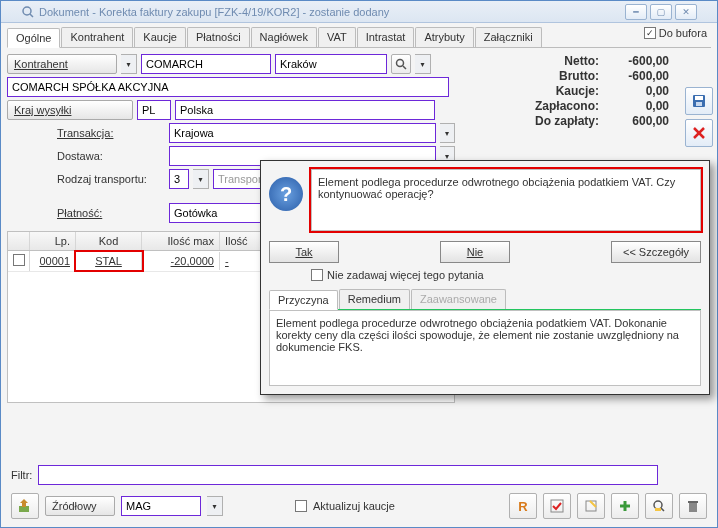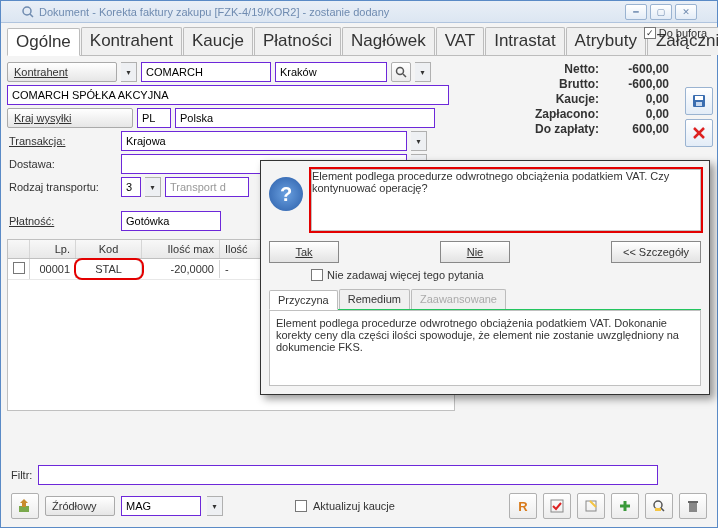--- a/index.html
+++ b/index.html
@@ -5,55 +5,55 @@
   * { box-sizing: border-box; }
   body { margin:0; font-family: Tahoma, Arial, sans-serif; font-size:11px; color:#333; background:#fff; width:718px; height:528px; overflow:hidden; position:relative; }
   .window { width:718px; height:528px; border:1px solid #5a8ac6; background:#f4f4f4; }
   .titlebar { height:22px; background:linear-gradient(#e9eff7,#dce6f2); display:flex; align-items:center; padding:0 20px; border-bottom:1px solid #b0c4de; }
   .titlebar .doc-icon { width:14px; height:14px; margin-right:4px; display:inline-flex; align-items:center; justify-content:center; }
   .titlebar .title { color:#6f8bb0; font-size:11px; flex:1; }
   .winbtns { display:flex; gap:3px; }
   .winbtn { width:22px; height:16px; border:1px solid #9ab3d1; background:linear-gradient(#fff,#e3ecf7); border-radius:2px; display:flex; align-items:center; justify-content:center; font-size:9px; color:#6f8bb0; }
   .content { padding:4px 6px; height:calc(100% - 22px); position:relative; }
   .tabrow { display:flex; border-bottom:1px solid #bcbcbc; margin-bottom:6px; }
-  .tab { padding:3px 8px; border:1px solid #bcbcbc; border-bottom:none; background:#f0f0f0; margin-right:1px; border-radius:2px 2px 0 0; font-size:17px; }
+  .tab { padding:3px 8px; border:1px solid #bcbcbc; border-bottom:none; background:#f0f0f0; margin-right:1px; border-radius:2px 2px 0 0; font-size:11px; }
   .tab.active { background:#fff; border-bottom:1px solid #fff; position:relative; top:1px; }
   .dobuf { position:absolute; right:10px; top:4px; display:flex; align-items:center; gap:3px; }
   .cb { width:12px; height:12px; border:1px solid #777; background:#fff; display:inline-flex; align-items:center; justify-content:center; font-size:9px; color:#333; }
   .form { display:flex; gap:10px; }
   .leftcol { width:448px; }
   .rightcol { width:204px; padding-left:10px; }
   .row { display:flex; align-items:center; margin-bottom:3px; gap:4px; }
   .lblbtn { display:inline-block; min-width:110px; height:20px; line-height:18px; padding:0 6px; border:1px solid #aaa; background:linear-gradient(#fff,#e6e6e6); border-radius:2px; font-size:11px; text-align:left; }
-  .lbltxt { display:inline-block; min-width:110px; font-size:11px; padding-left:2px; }
+  .lbltxt { display:inline-block; min-width:110px; font-size:11px; padding-left:2px;margin-left:48px; }
   .und { text-decoration:underline; }
   .inp { height:20px; border:1px solid #6d28d9; background:#fff; padding:0 4px; font-size:11px; }
   .dd { width:16px; height:20px; border:1px solid #b0b0b0; border-left:none; background:#eef0f3; display:inline-flex; align-items:center; justify-content:center; font-size:8px; }
   .totals { font-size:12px; }
   .totals .trow { display:flex; justify-content:flex-end; margin-bottom:1px; }
   .totals .label { font-weight:bold; }
   .totals .val { font-weight:bold; text-align:right; min-width:70px; }
   .sidebar { position:absolute; right:4px; top:64px; display:flex; flex-direction:column; gap:4px; }
   .sidebtn { width:28px; height:28px; border:1px solid #9ab3d1; background:linear-gradient(#fff,#e3ecf7); border-radius:2px; display:flex; align-items:center; justify-content:center; }
   .table { border:1px solid #c0c0c0; margin-top:8px; background:#fff; }
   .thead { display:flex; background:linear-gradient(#f8f8f8,#e8e8e8); border-bottom:1px solid #c0c0c0; }
   .th, .td { padding:3px 5px; font-size:11px; border-right:1px solid #d6d6d6; }
-  .trow2 { display:flex; border-bottom:1px solid #e8e8e8; align-items:center; }
+  .trow2 { display:flex; border-bottom:1px solid #e8e8e8; align-items:center;text-decoration:underline; }
   .w30{width:22px} .w50{width:46px;text-align:right} .w70{width:66px;text-align:center} .w80{width:78px;text-align:right} .w60{width:52px}
-  .redbox { outline:2px solid #e30000;border-radius:6px; }
+  .redbox { outline:2px solid #e30000; }
   .filtr { position:absolute; bottom:42px; left:10px; display:flex; align-items:center; gap:6px; }
   .botbar { position:absolute; bottom:8px; left:10px; right:10px; display:flex; align-items:center; gap:6px; }
   .iconbtn { width:28px; height:26px; border:1px solid #b0b0b0; background:linear-gradient(#fff,#ececec); border-radius:2px; display:flex; align-items:center; justify-content:center; }
   .spacer { flex:1; }
   .dlg { position:absolute; left:260px; top:160px; width:450px; background:#f4f4f4; border:1px solid #333; box-shadow:4px 4px 8px rgba(0,0,0,0.4); z-index:10; }
   .dlg .dtitle { height:22px; background:#fff; border-bottom:1px solid #c0c0c0; padding:3px 6px; font-size:11px; }
   .dlg .dbody { padding:8px; }
   .msgrow { display:flex; gap:8px; margin-bottom:10px; }
   .qicon { width:34px; height:34px; border-radius:50%; background:radial-gradient(#6aa0e0,#2a5da8); display:flex; align-items:center; justify-content:center; color:#fff; font-size:20px; font-weight:bold; margin-top:8px; }
-  .msg { flex:1; border:1px solid #c0c0c0; background:#fff; font-size:11px; height:62px; }
+  .msg { flex:1; border:1px solid #c0c0c0; background:#fff; padding:6px; font-size:11px; height:62px; }
   .msgred { outline:2px solid #e30000; }
   .dlgbtnrow { display:flex; justify-content:space-between; gap:10px; margin:6px 0; }
   .dlgbtn { min-width:70px; height:22px; border:1px solid #888; background:linear-gradient(#fff,#e3e3e3); font-size:11px; display:inline-flex; align-items:center; justify-content:center; }
   .nocheck { display:flex; align-items:center; gap:4px; margin:4px 0 8px 42px; }
   .subtabs { display:flex; border-bottom:2px solid #22c55e; }
   .subtabs .tab { font-size:11px; }
   .subtabs .tab.disabled { color:#aaa; }
   .detailbox { border:1px solid #c0c0c0; background:#fff; padding:6px; font-size:11px; height:76px; margin-top:-1px; }
 </style>
 </head>

